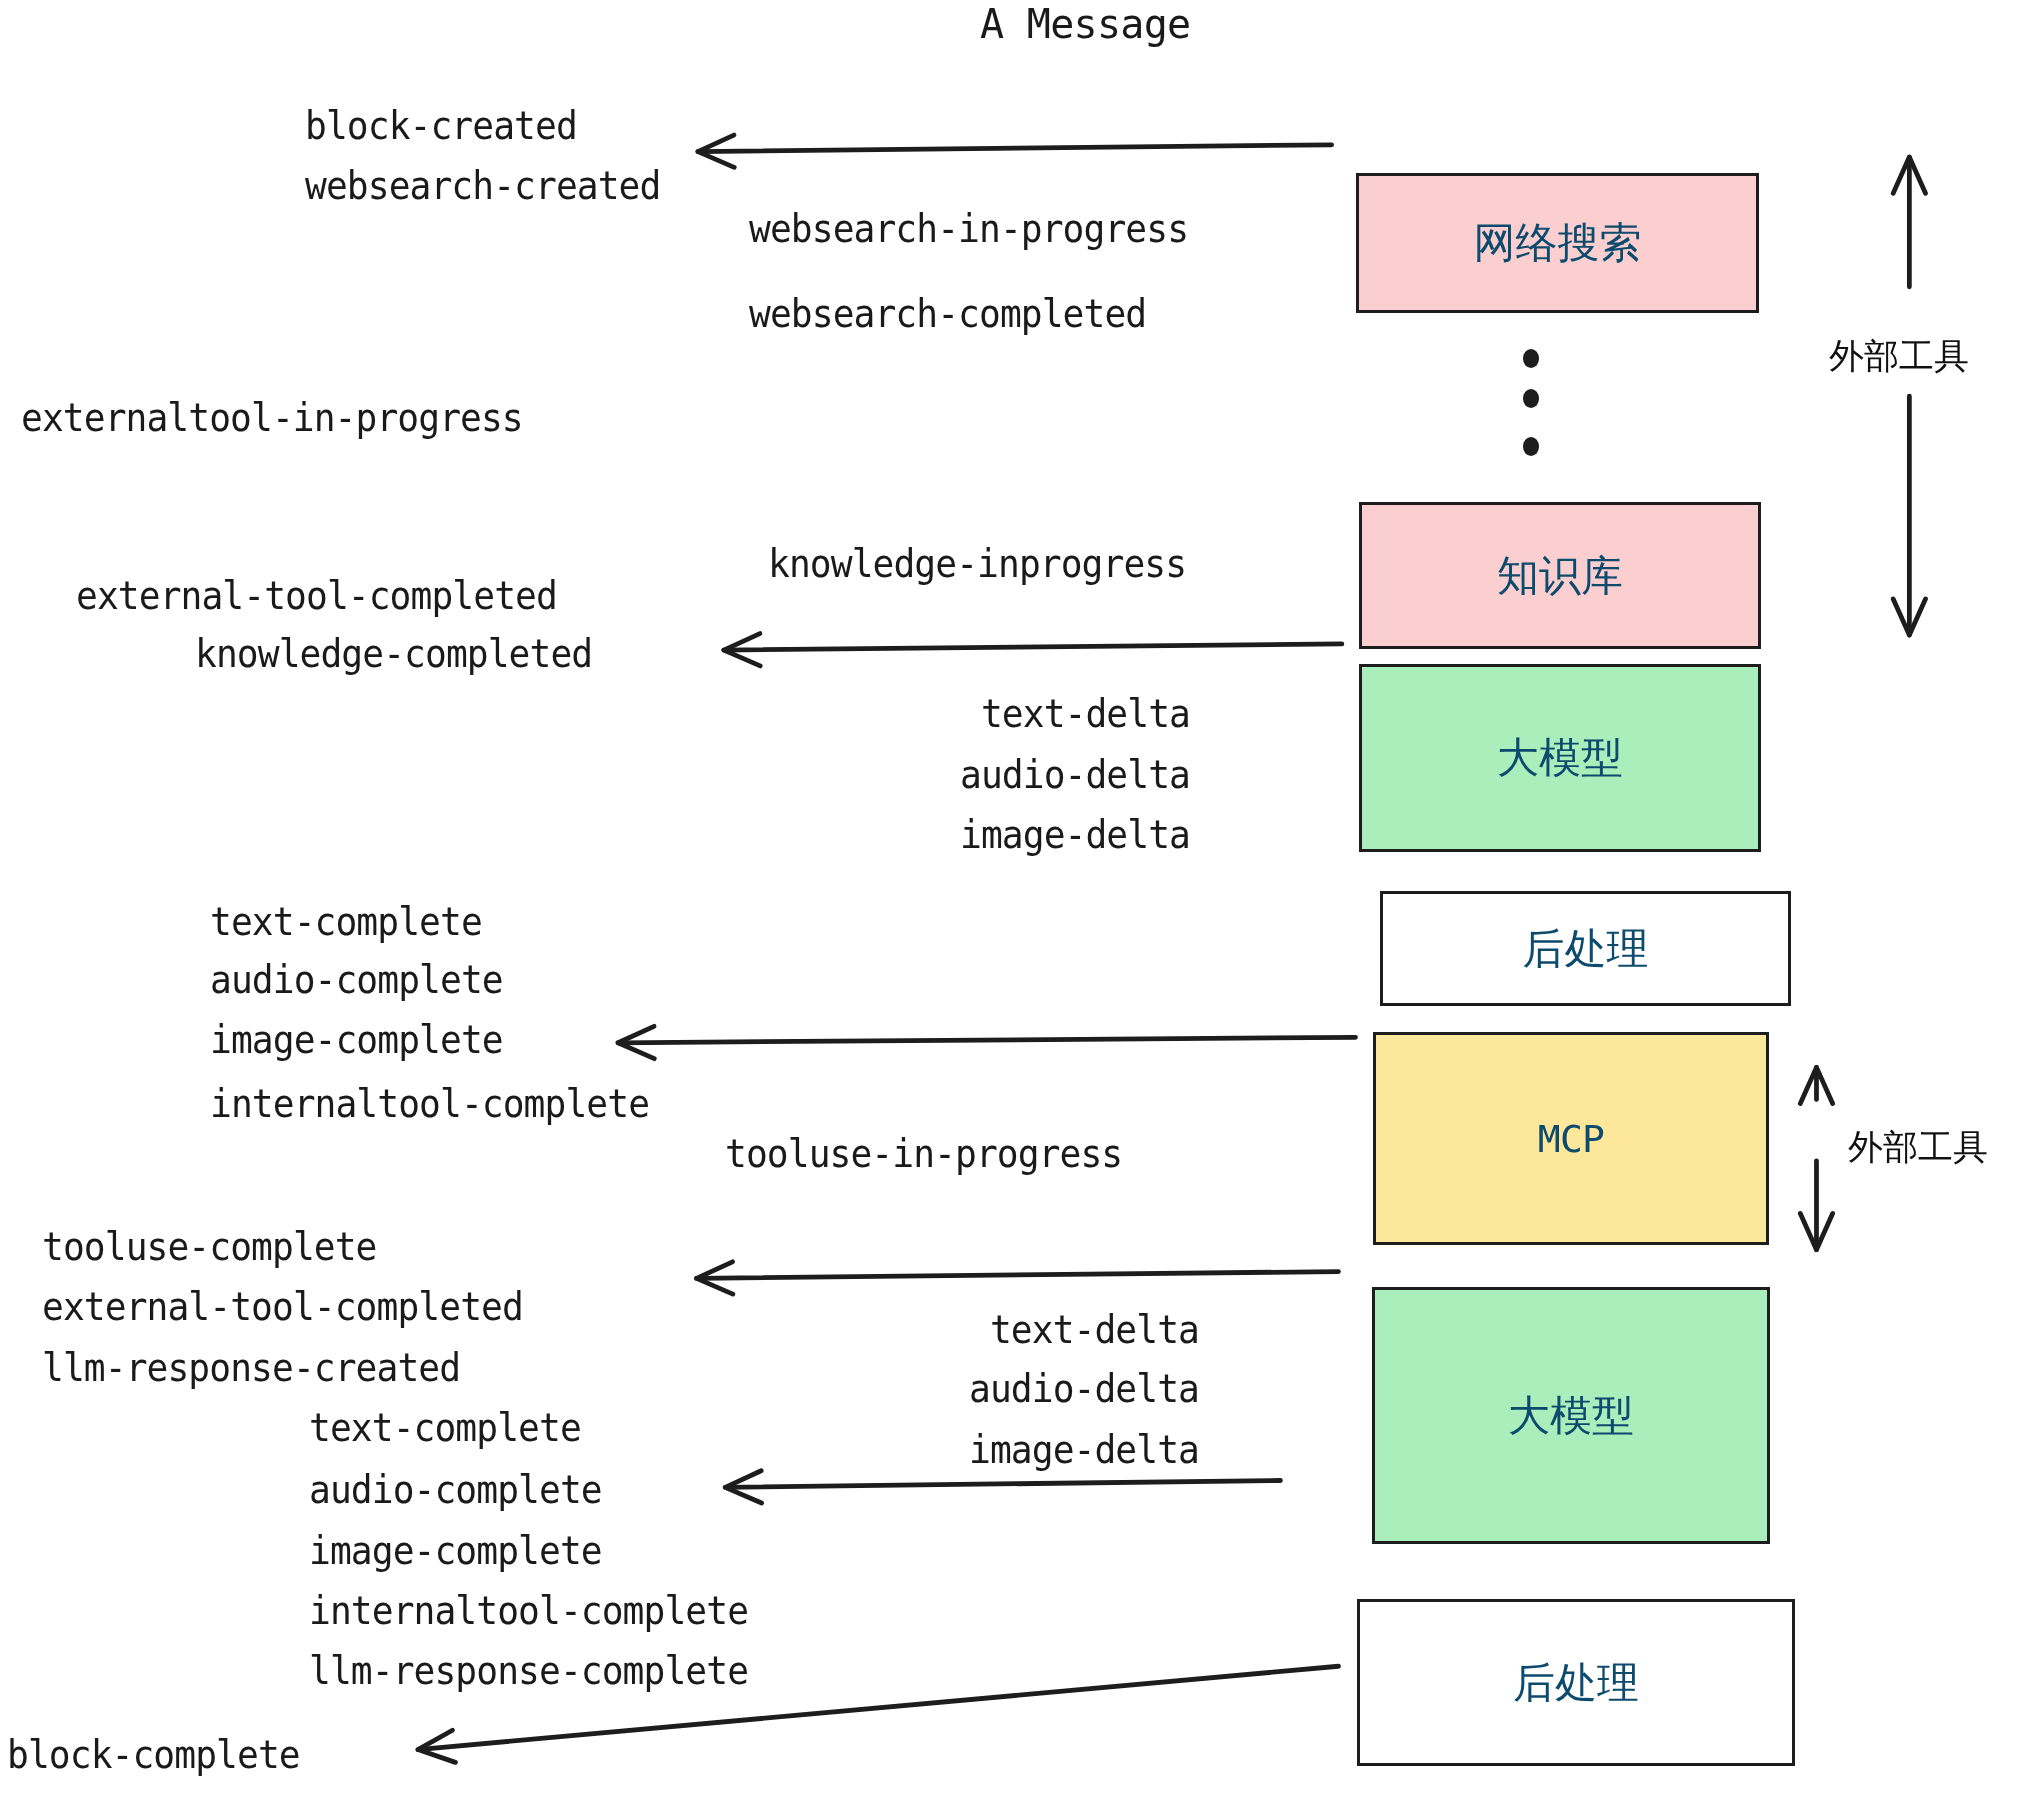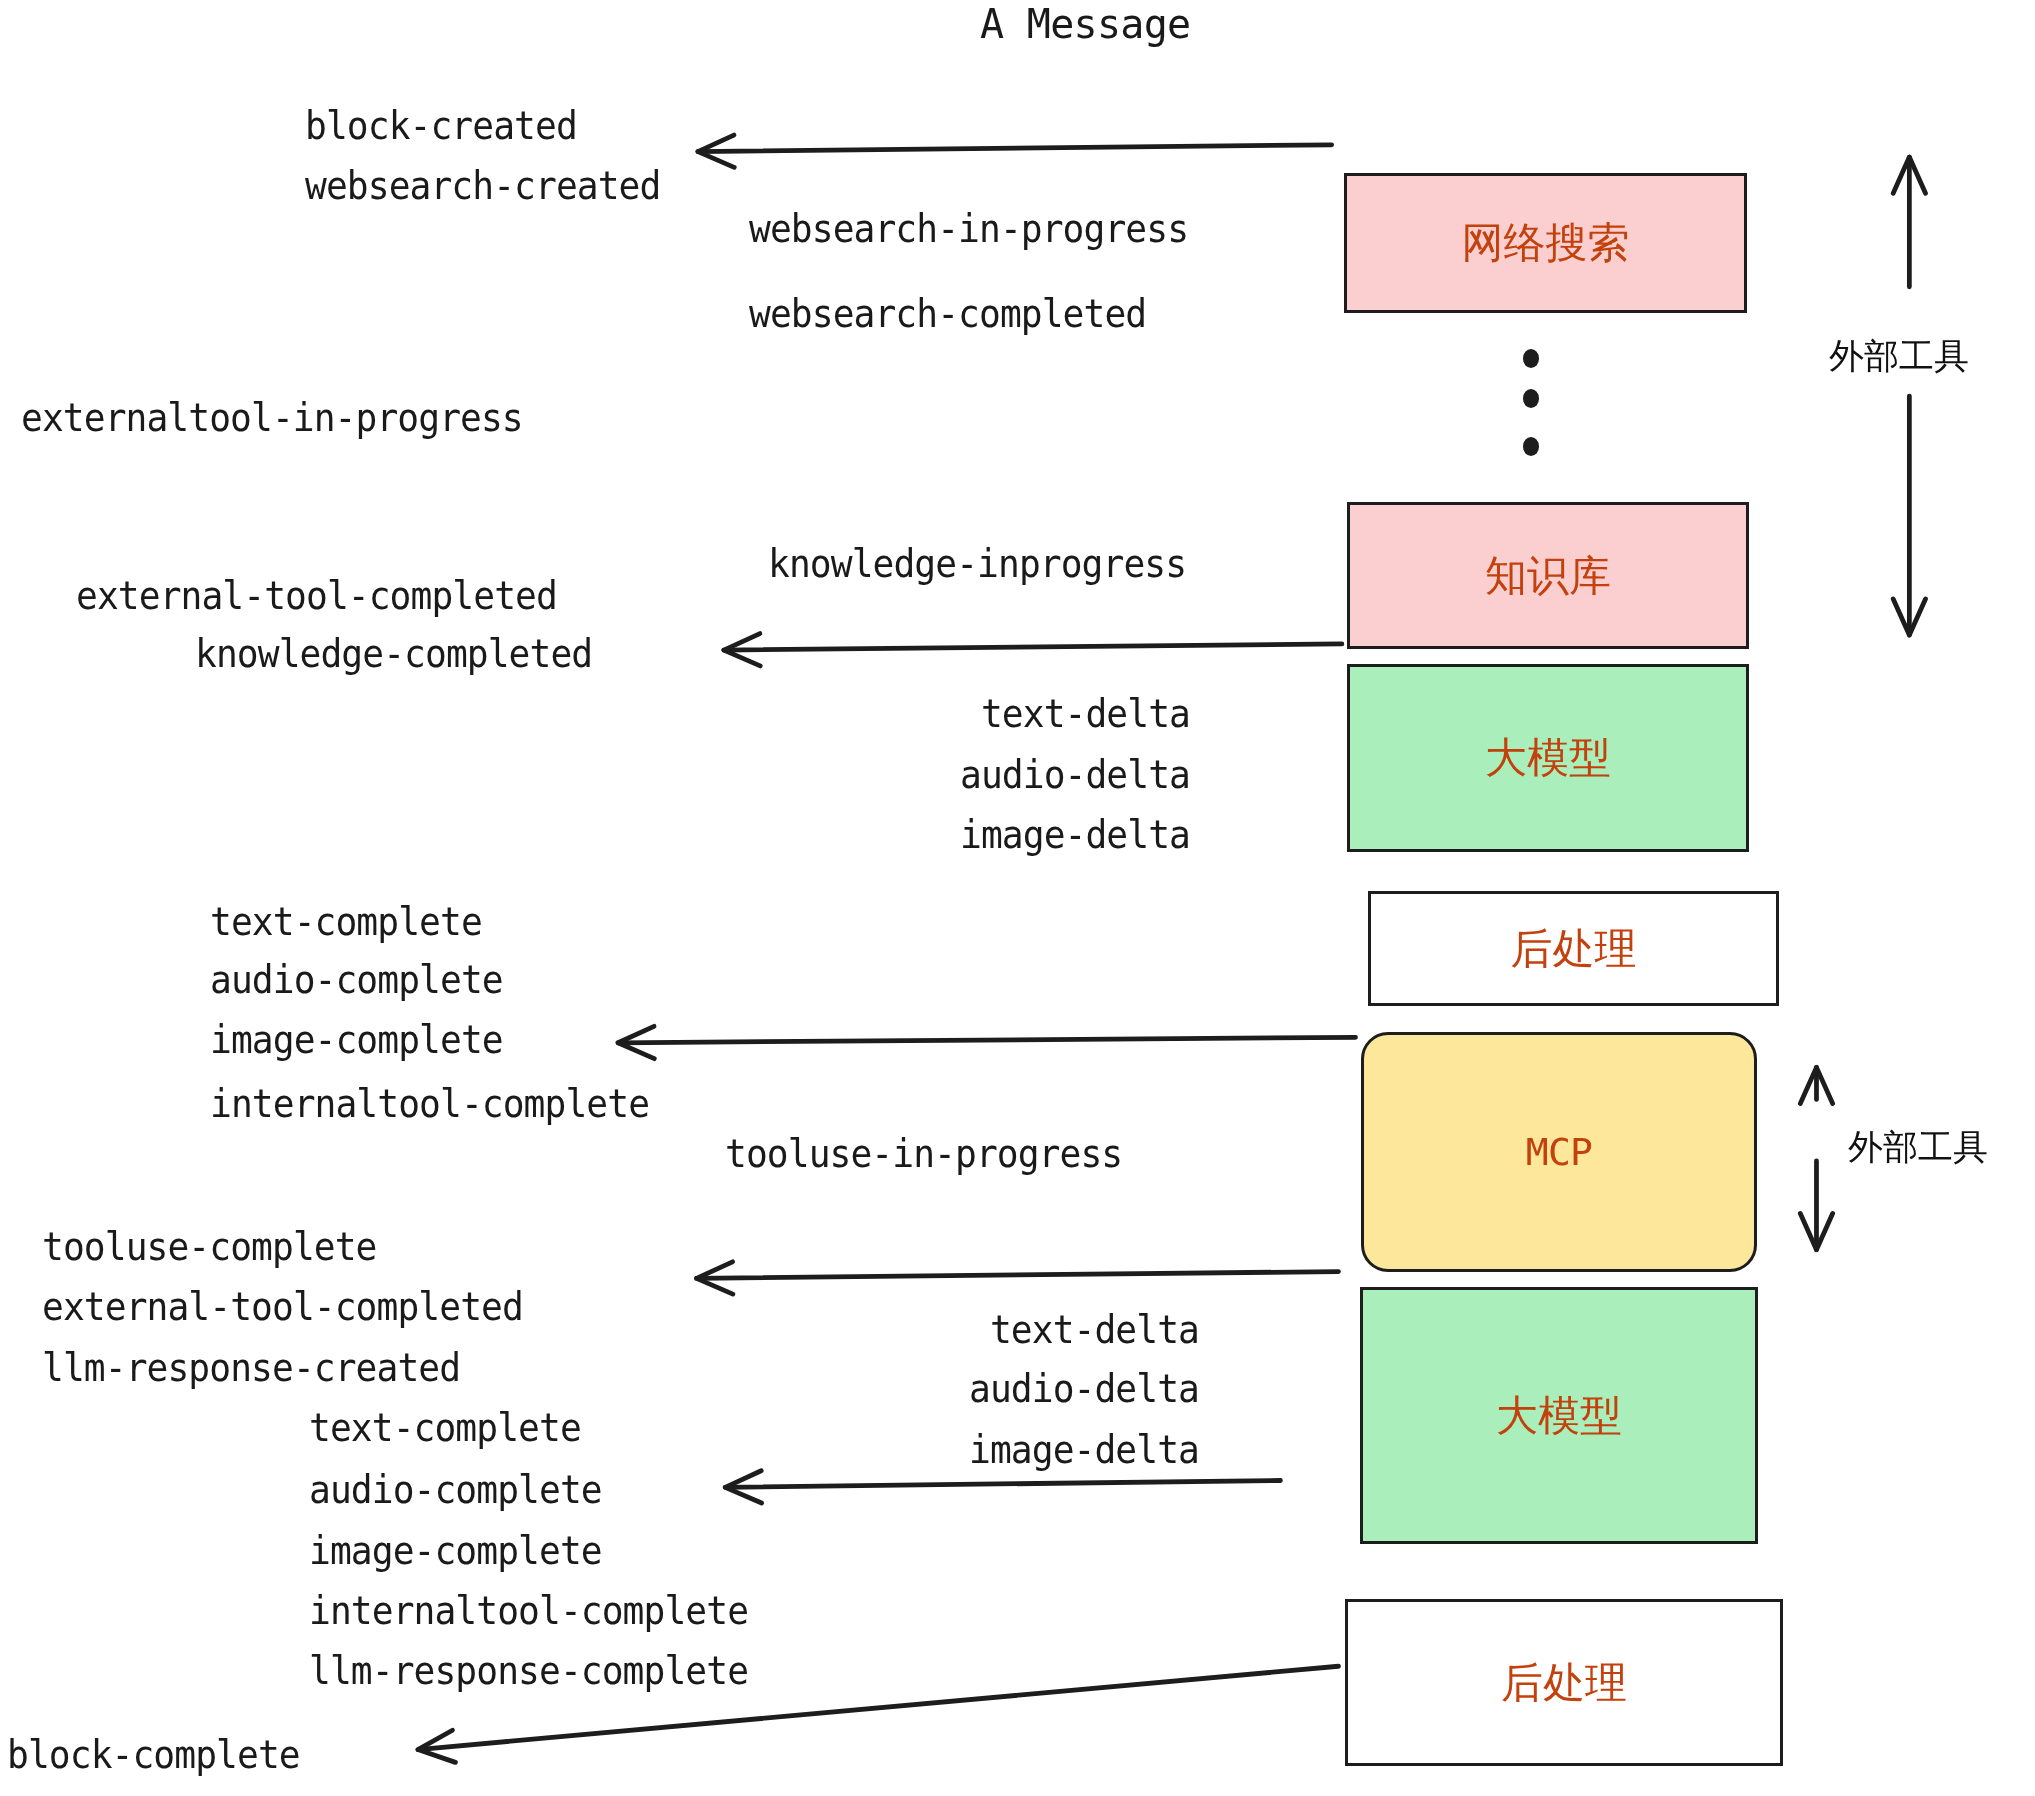--- a/index.html
+++ b/index.html
@@ -32,22 +32,23 @@
   }
   .box{
     position:absolute;
     box-sizing:border-box;
     border:3.4px solid #1d1d1d;
     display:flex;
     align-items:center;
     justify-content:center;
     font-family:"DejaVu Sans","Liberation Sans",sans-serif;
     font-size:42px;
-    color:#c2410c;
+    color:#0c4a6e;
     line-height:1;
+    margin-left:12px;
   }
   .box.mono{
     font-family:"DejaVu Sans Mono","Liberation Mono",monospace;
     font-size:38px;
     letter-spacing:-0.7px;
   }
   .dot{
     position:absolute;
     width:16.4px;height:19px;
     border-radius:50%;
@@ -116,21 +117,21 @@
           <polyline points="2636.349893722545,1777.0408414618862 2660,1830 2683.650106277455,1777.0408414618862"></polyline>
         </g>
       </g>
   </svg>
 
   <div id="boxes-layer">
       <div class="box" style="left: 1344px; top: 173px; width: 403px; height: 140px; background: rgb(251, 207, 207);">网络搜索</div>
       <div class="box" style="left: 1347px; top: 502px; width: 402px; height: 147px; background: rgb(251, 207, 207);">知识库</div>
       <div class="box" style="left: 1347px; top: 664px; width: 402px; height: 188px; background: rgb(170, 238, 187);">大模型</div>
       <div class="box" style="left: 1368px; top: 891px; width: 411px; height: 115px; background: rgb(255, 255, 255);">后处理</div>
-      <div class="box mono" style="left: 1361px; top: 1032px; width: 396px; height: 240px; background: rgb(252, 231, 154); border-radius: 27px;">MCP</div>
+      <div class="box mono" style="left: 1361px; top: 1032px; width: 396px; height: 213px; background: rgb(252, 231, 154);">MCP</div>
       <div class="box" style="left: 1360px; top: 1287px; width: 398px; height: 257px; background: rgb(170, 238, 187);">大模型</div>
       <div class="box" style="left: 1345px; top: 1599px; width: 438px; height: 167px; background: rgb(255, 255, 255);">后处理</div>
     </div>
   <div id="events-layer">
       <div class="evt" style="top: 106px; left: 305px;">block-created</div>
       <div class="evt" style="top: 166px; left: 305px;">websearch-created</div>
       <div class="evt" style="top: 209px; left: 749px;">websearch-in-progress</div>
       <div class="evt" style="top: 294px; left: 749px;">websearch-completed</div>
       <div class="evt" style="top: 398px; left: 20.5px;">externaltool-in-progress</div>
       <div class="evt" style="top: 544px; left: 768px;">knowledge-inprogress</div>

